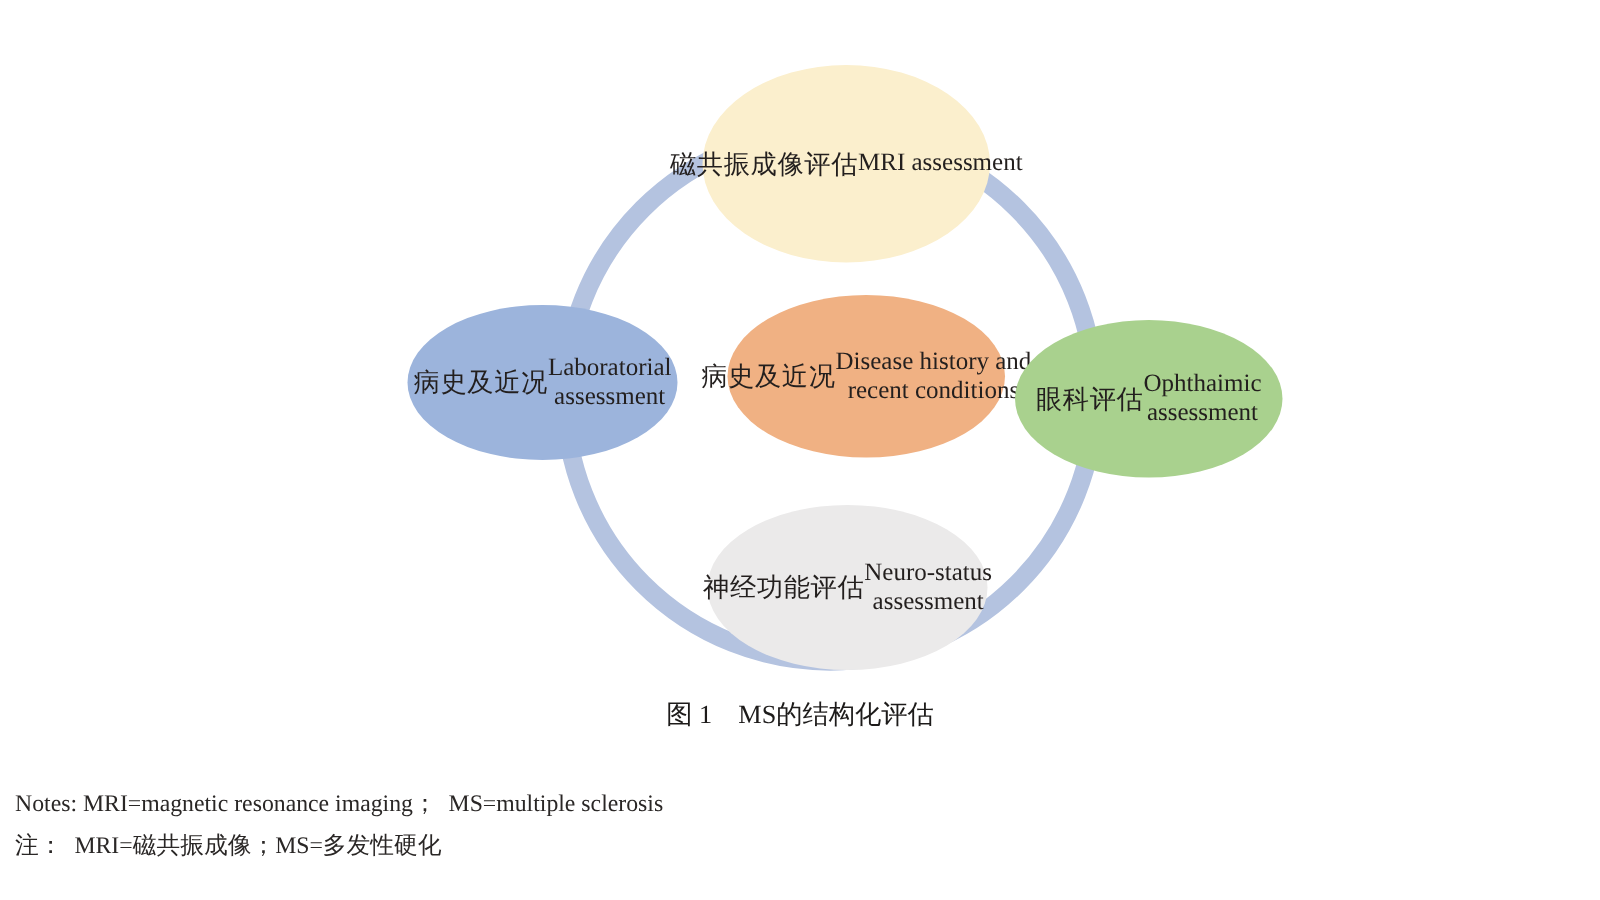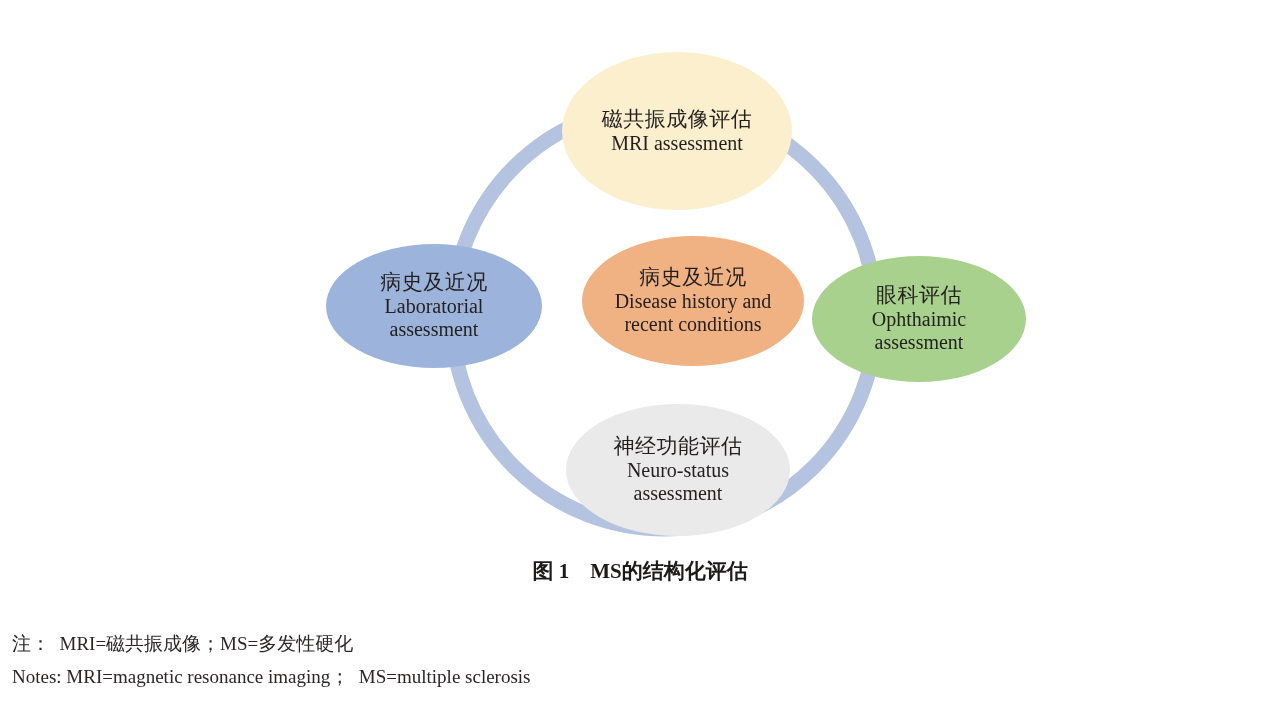--- a/index.html
+++ b/index.html
@@ -31,21 +31,21 @@
     top: 0;
     width: 1280px;
     height: 550px;
   }
 
   
   .node {
     position: absolute;
     border-radius: 50%;
     display: flex;
-    flex-direction: column;
+    flex-direction: row;
     align-items: center;
     justify-content: center;
     text-align: center;
     line-height: 1.17;
     color: #231f1e;
     box-sizing: border-box;
   }
   .node .cn {
     font-size: 21px;
     letter-spacing: 0.5px;
@@ -82,21 +82,21 @@
 
   
   #caption-block {
     position: absolute;
     left: 0;
     top: 556px;
     width: 1280px;
     text-align: center;
   }
   .caption-line {
-    font-weight: bold;
+    font-weight: normal;
     font-size: 21px;
     line-height: 1.45;
     color: #1d1b1a;
     white-space: pre;
   }
 
   
   #notes-block {
     position: absolute;
     left: 12px;
@@ -159,15 +159,15 @@
     </div>
   </div>
 
 </div>
 
 <div id="caption-block">
   <div class="caption-line">图 1    MS的结构化评估</div>
 </div>
 
 <div id="notes-block">
+  <div class="note-line">Notes: MRI=magnetic resonance imaging；  MS=multiple sclerosis</div>
   <div class="note-line">注：  MRI=磁共振成像；MS=多发性硬化</div>
-  <div class="note-line">Notes: MRI=magnetic resonance imaging；  MS=multiple sclerosis</div>
 </div>
 
 </body></html>

